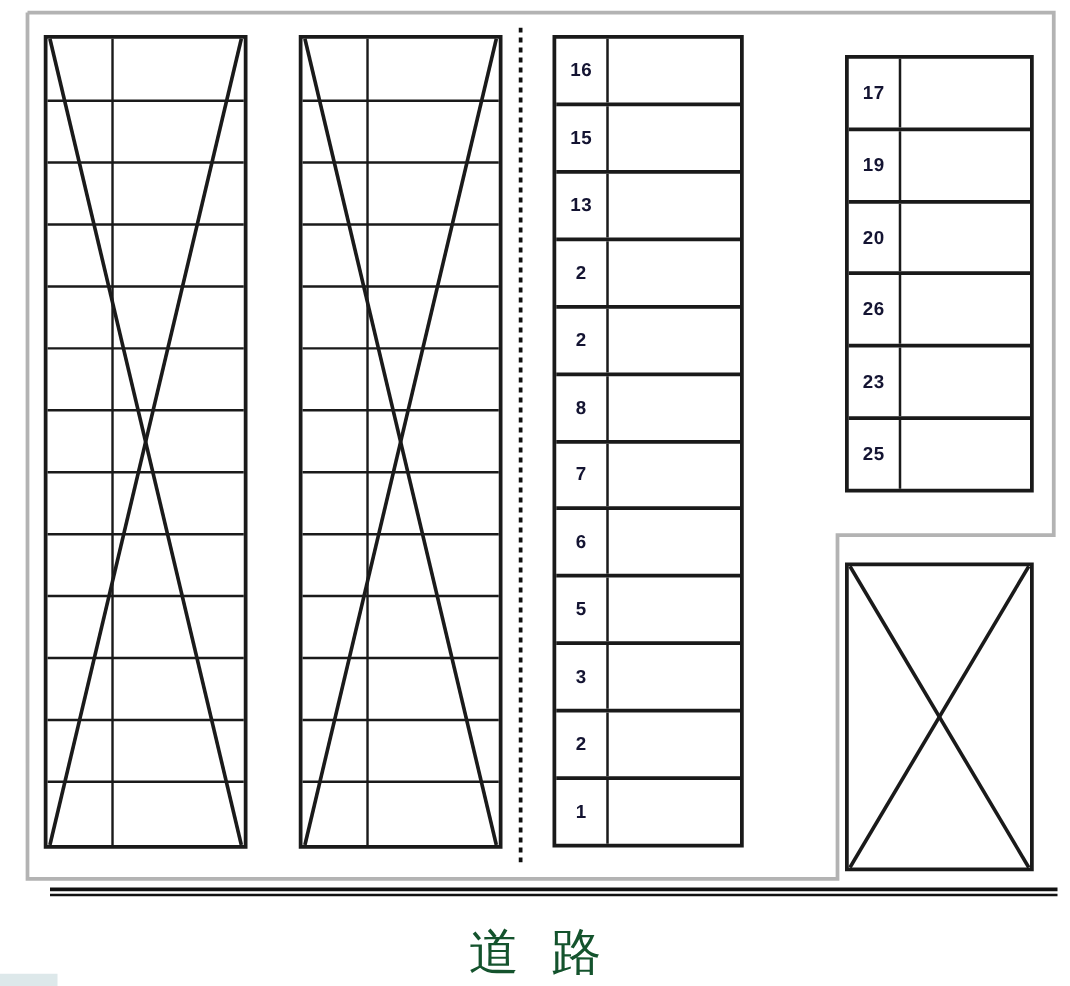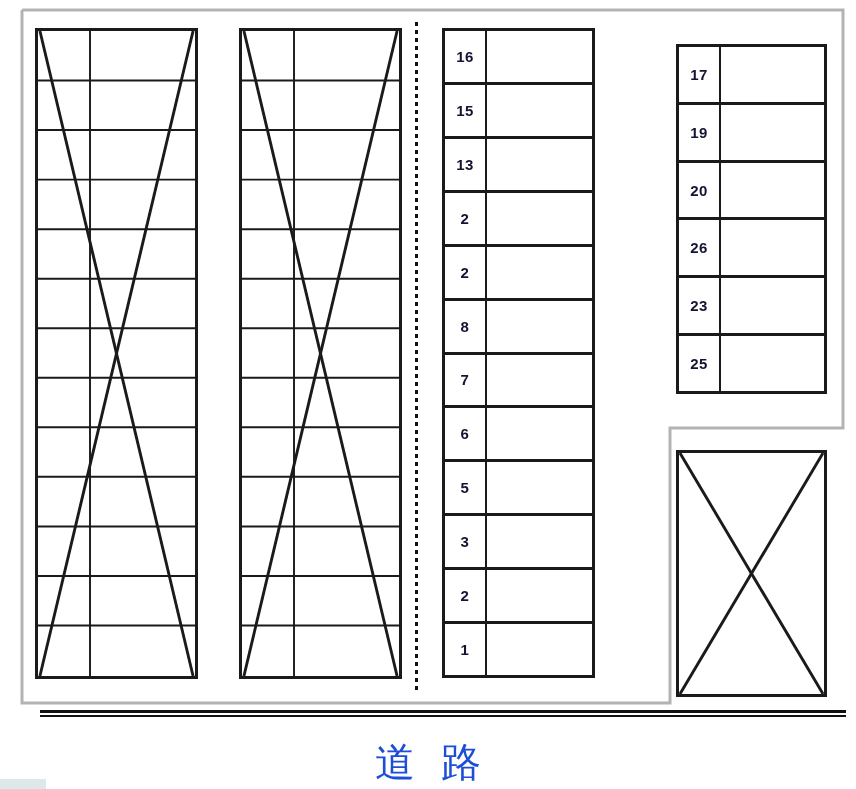--- a/index.html
+++ b/index.html
@@ -98,21 +98,21 @@
     box-sizing: border-box;
     border-top: 3px solid #111111;
     border-bottom: 2px solid #111111;
     height: 7px;
   }
   .road-label {
     position: absolute;
     text-align: center;
     font-family: "DejaVu Sans", "Liberation Sans", sans-serif;
     font-size: 40px;
-    color: #1d4ed8;
+    color: #14532d;
     letter-spacing: 26px;
     text-indent: 26px;
     white-space: nowrap;
     line-height: 1;
   }
 
   
   .corner-swatch {
     position: absolute;
     background: #dde8ea;

